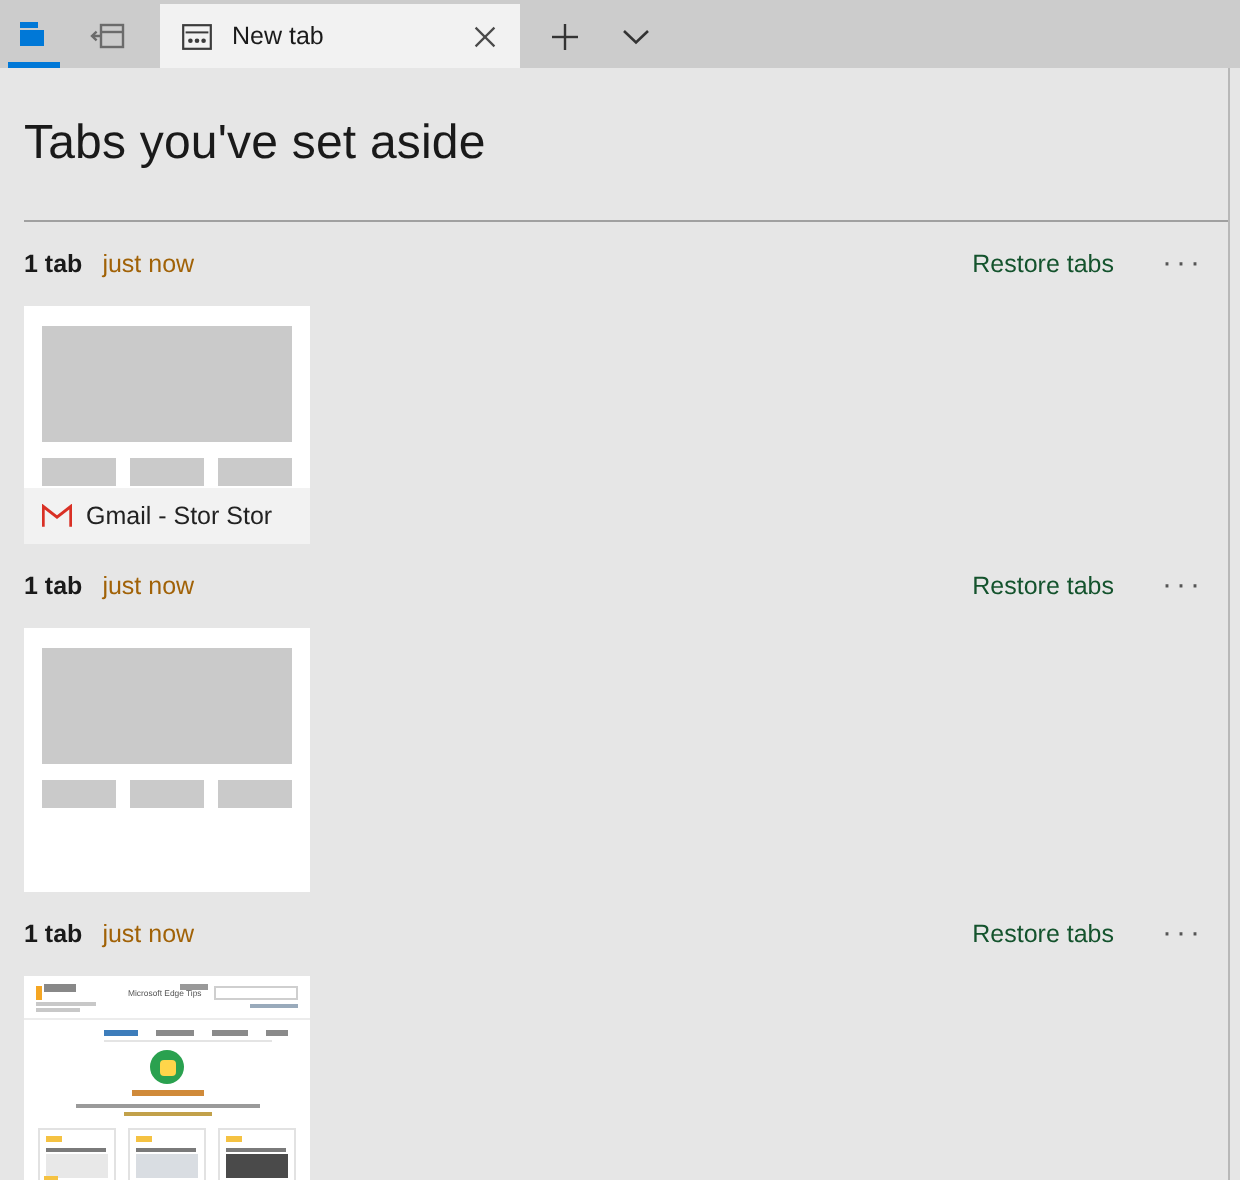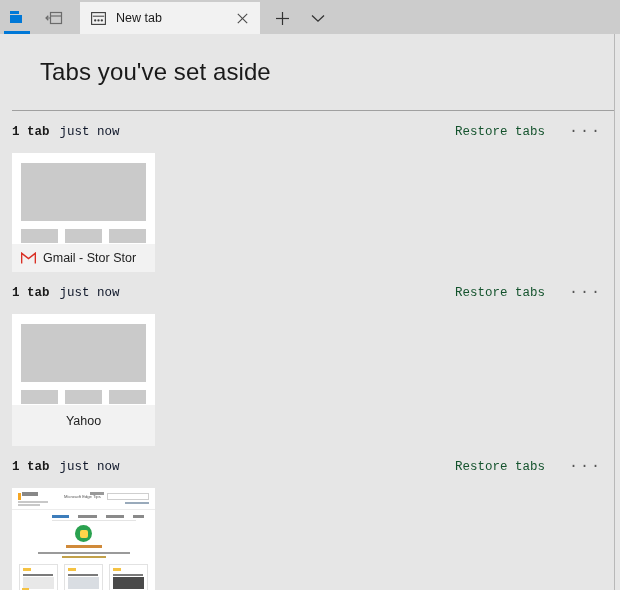--- a/index.html
+++ b/index.html
@@ -72,44 +72,42 @@
     background: #e6e6e6;
     padding: 0 0 0 0;
     overflow: hidden;
   }
   .page-title {
     font-size: 24px;
     font-weight: 400;
     color: #1a1a1a;
     padding: 24px 0 0 12px;
     letter-spacing: .1px;
-    margin-left: 28px;
   }
   .title-rule {
     height: 1px;
     background: #a0a0a0;
     margin: 24px 0 0 12px;
   }
 
   .group { padding-left: 12px; }
   .group-head {
     height: 42px;
     display: flex;
     align-items: center;
     padding-right: 18px;
-    font-family: Liberation Mono, monospace;
   }
   .grp-count {
     font-size: 12.5px;
     color: #1a1a1a;
     font-weight: 600;
   }
   .grp-time {
     font-size: 12.5px;
-    color: #0f172a;
+    color: #a16207;
     margin-left: 10px;
   }
   .grp-spacer { flex: 1 1 auto; }
   .grp-restore {
     font-size: 12.5px;
     color: #14532d;
     cursor: pointer;
   }
   .grp-more {
     font-size: 15px;
@@ -403,23 +401,20 @@
     </div>
 
     <div class="card h2">
       <div class="ph">
         <div class="ph-big"></div>
       </div>
       <div class="ph-row" style="top:76px;">
         <span class="ph-cell"></span>
         <span class="ph-cell"></span>
         <span class="ph-cell"></span>
-      </div>
-      <div class="card-label center" style="height:41px;bottom:0;align-items:flex-start;padding-top:9px;">
-        <span class="card-title">Yahoo</span>
       </div>
     </div>
   </div>
 
   <div class="group">
     <div class="group-head">
       <span class="grp-count">1 tab</span>
       <span class="grp-time">just now</span>
       <span class="grp-spacer"></span>
       <span class="grp-restore">Restore tabs</span>

